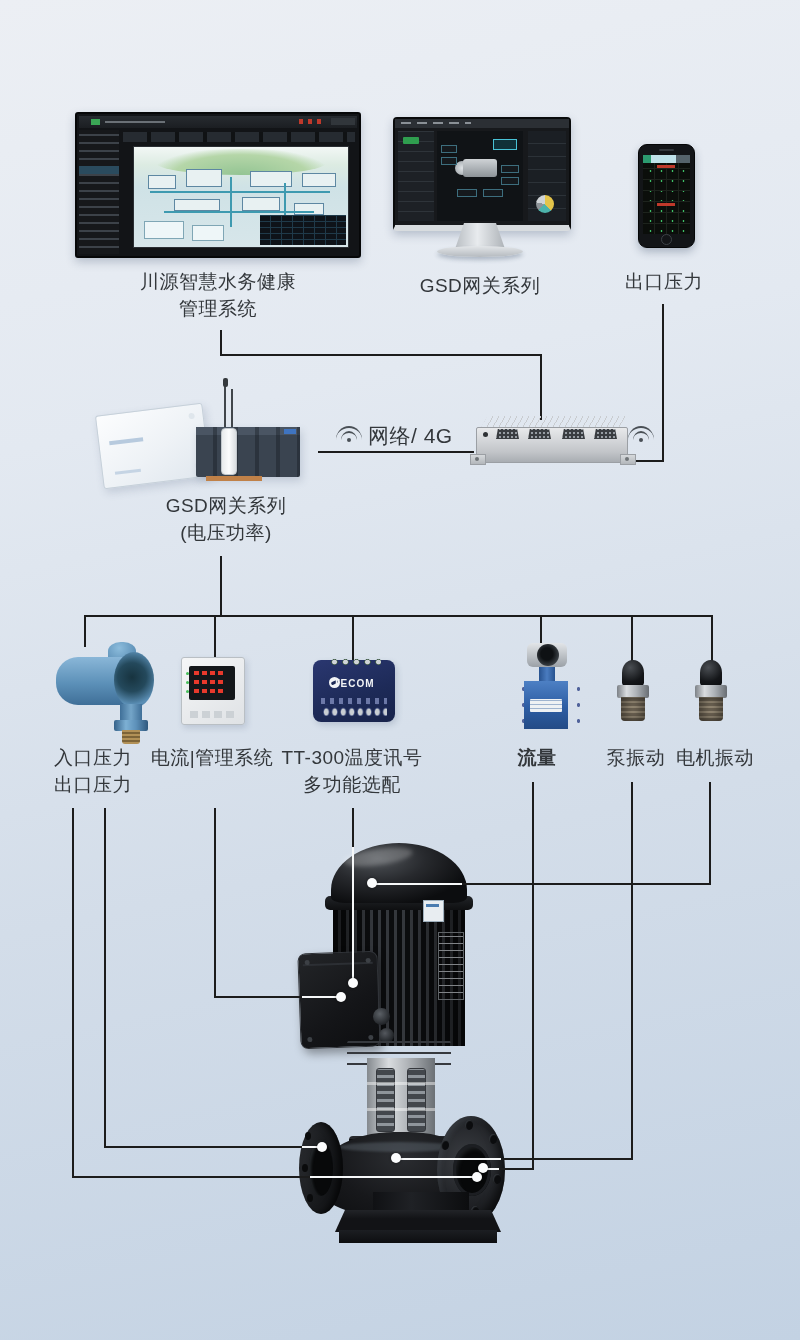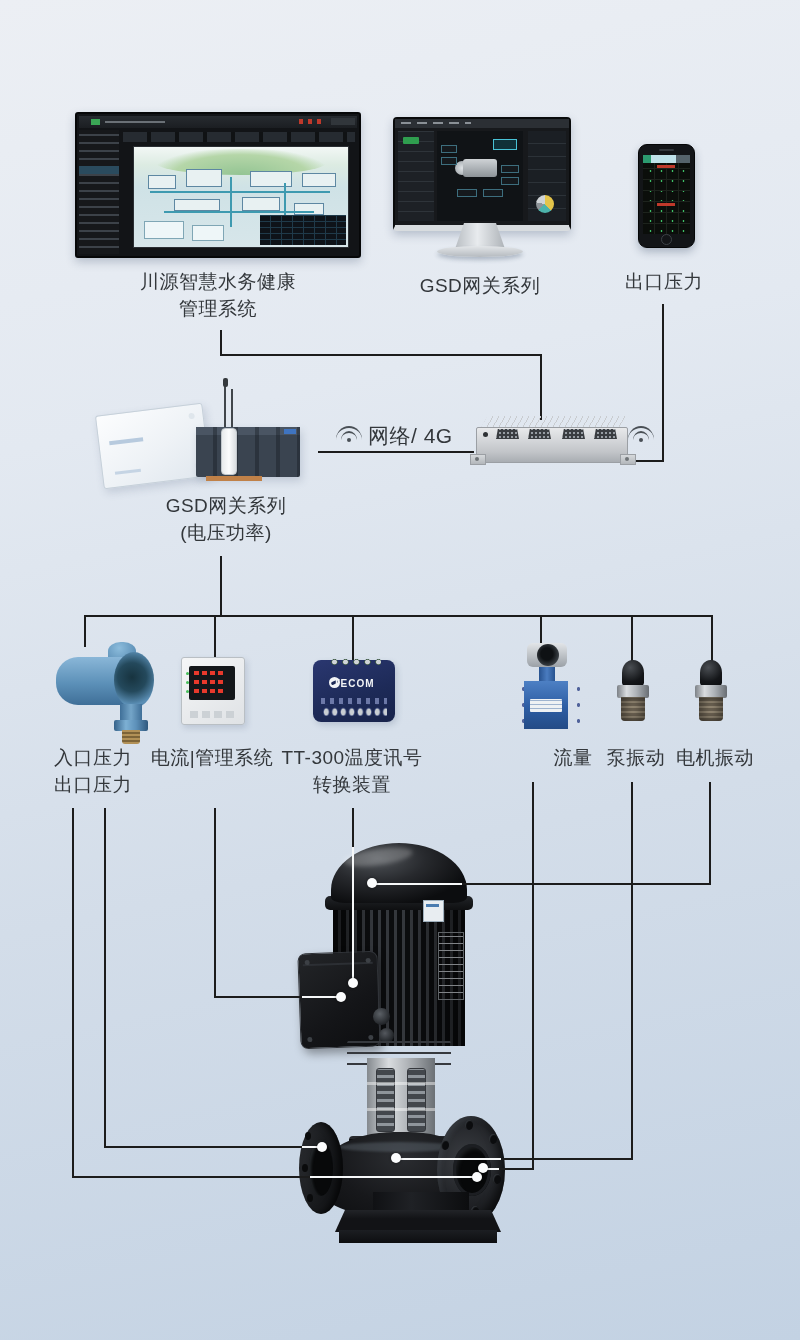--- a/index.html
+++ b/index.html
@@ -357,23 +357,23 @@
 
   <div class="lbl" style="left:-2px;top:744px;width:190px;">
     <div>入口压力</div>
     <div>出口压力</div>
   </div>
   <div class="lbl" style="left:117px;top:744px;width:190px;">
     <div>电流|管理系统</div>
   </div>
   <div class="lbl" style="left:257px;top:744px;width:190px;">
     <div>TT-300温度讯号</div>
-    <div>转换装置</div>
-  </div>
-  <div class="lbl" style="left:478px;top:744px;width:190px;">
+    <div>多功能选配</div>
+  </div>
+  <div class="lbl" style="left:442px;top:744px;width:190px;font-weight:bold;">
     <span>流量</span>
   </div>
   <div class="lbl" style="left:541px;top:744px;width:190px;">
     <span>泵振动</span>
   </div>
   <div class="lbl" style="left:620px;top:744px;width:190px;">
     <span>电机振动</span>
   </div>
 
   <div class="abs pump">

